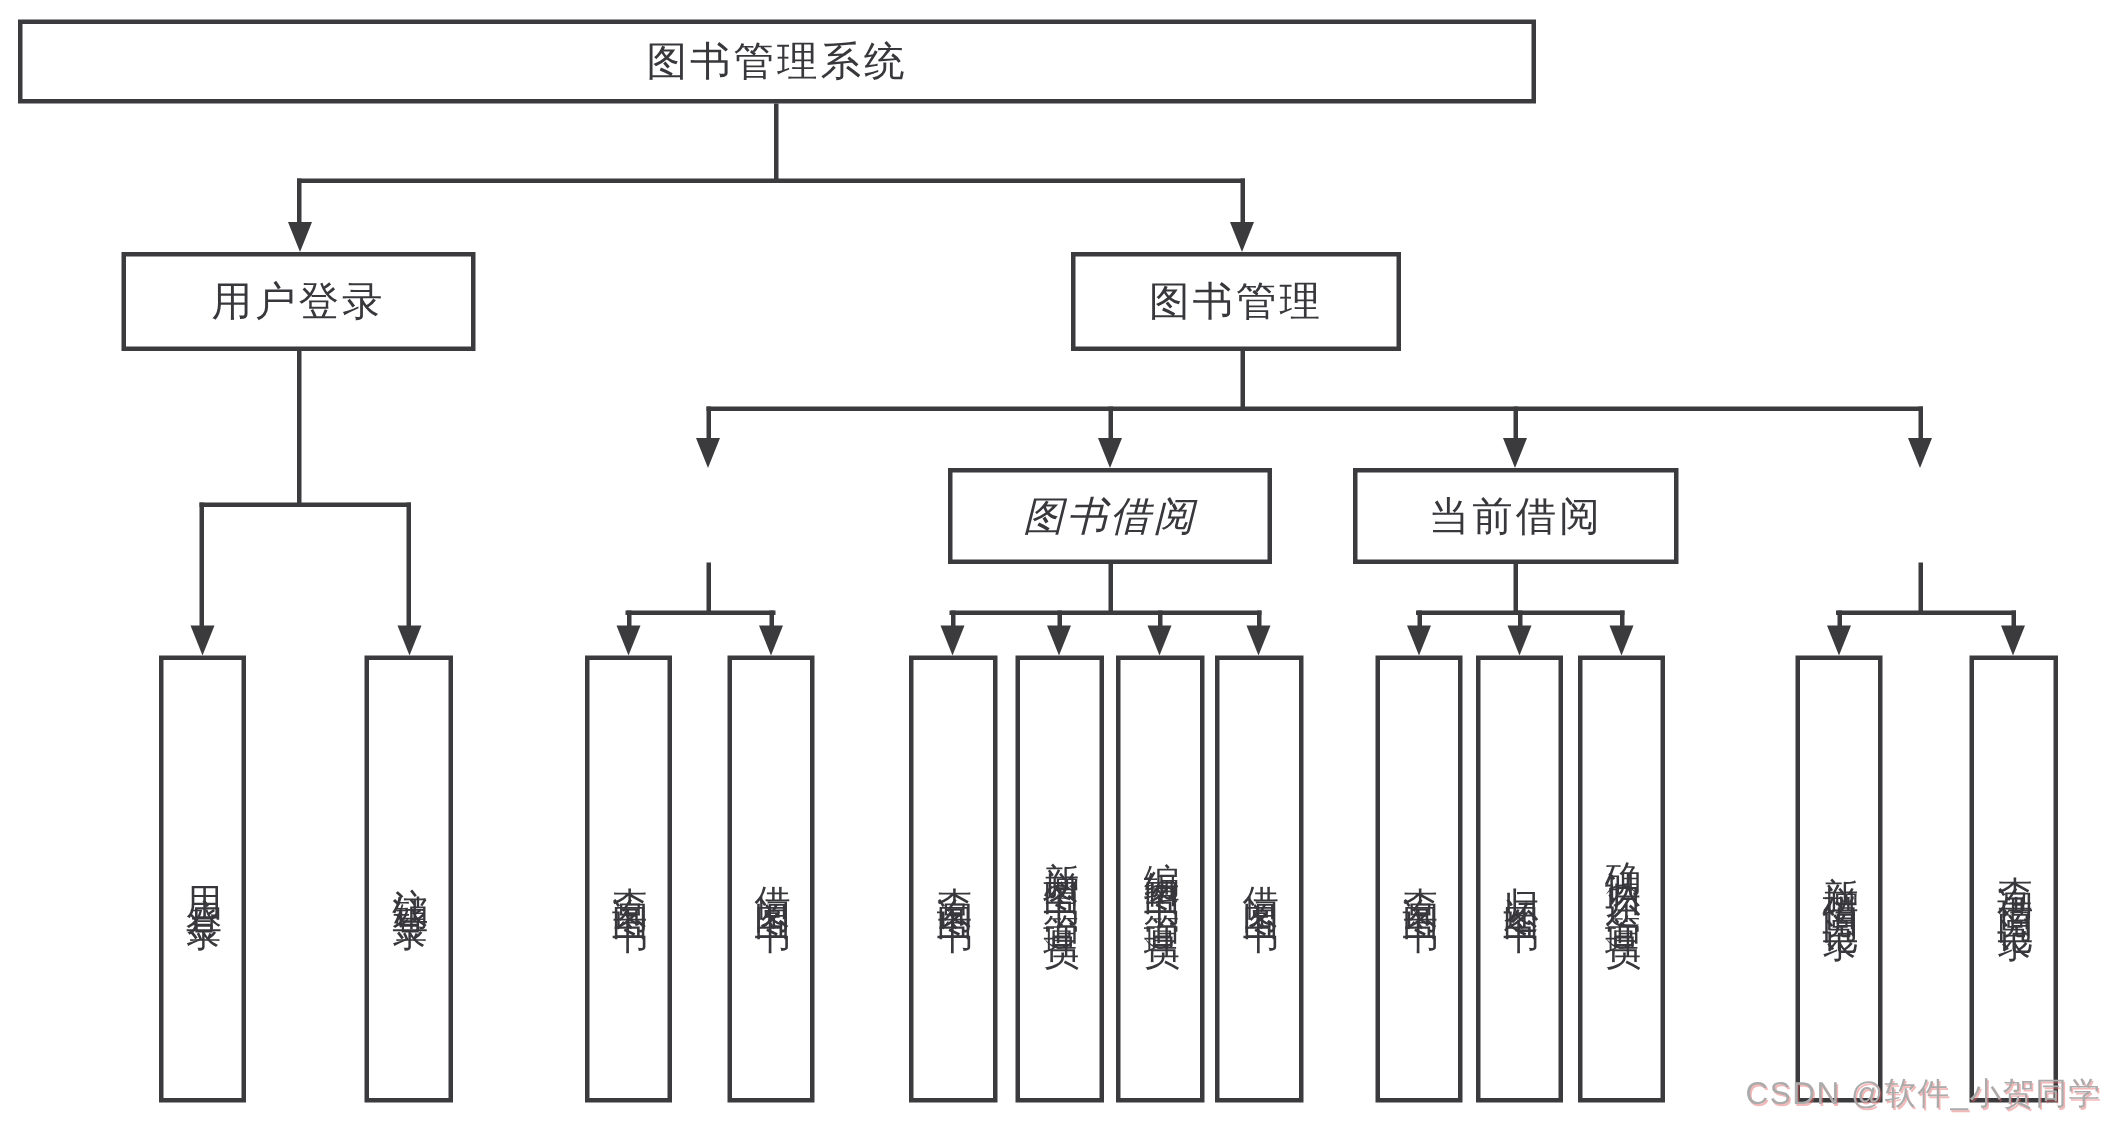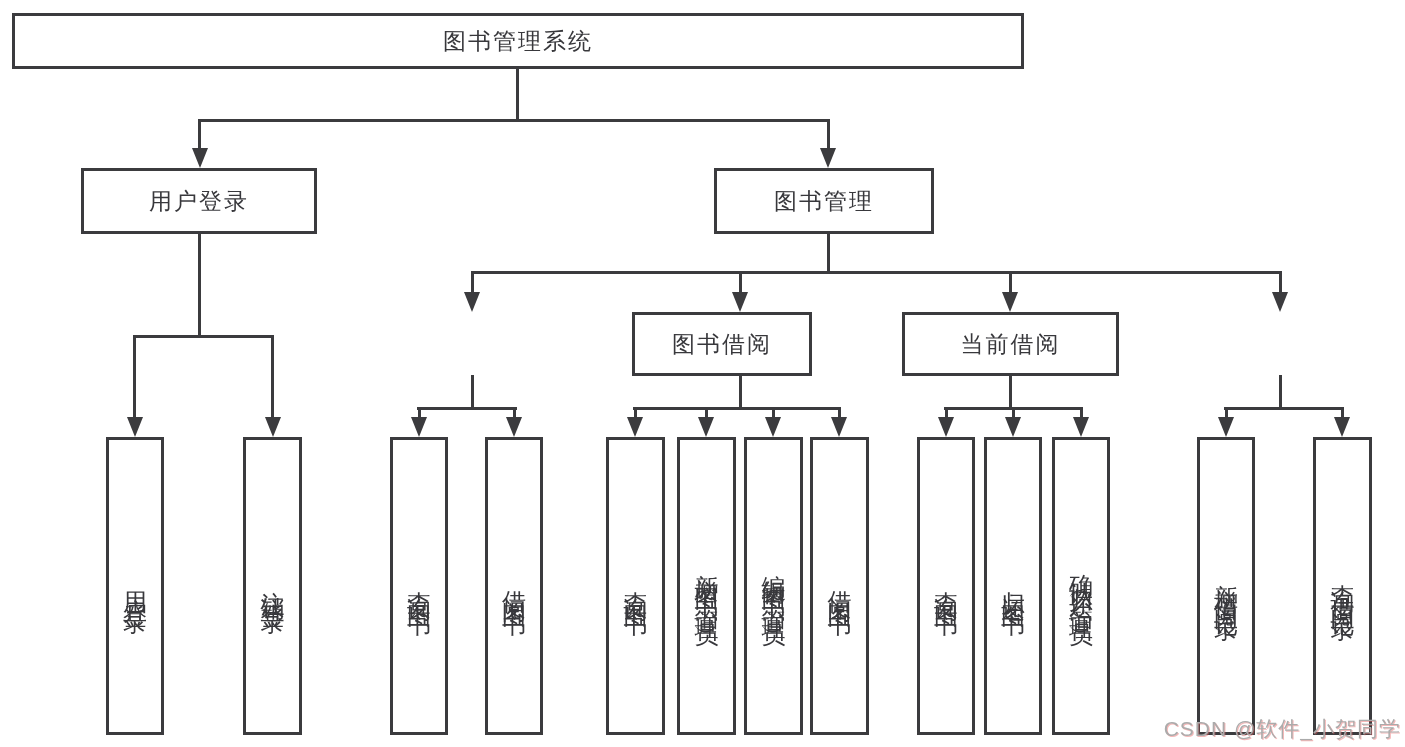--- a/index.html
+++ b/index.html
@@ -14,21 +14,21 @@
   .box {
     position: absolute;
     box-sizing: border-box;
     border: 3px solid #3b3b3e;
     background: #ffffff;
     display: flex;
     align-items: center;
     justify-content: center;
     color: #38383c;
   }
-  .hbox { font-size: 23px; letter-spacing: 2px; white-space: nowrap; justify-content: center; }
+  .hbox { font-size: 27px; letter-spacing: 2px; white-space: nowrap; justify-content: center; }
   .vbox {
     writing-mode: vertical-rl;
     text-orientation: mixed;
     font-size: 24px;
     letter-spacing: 7px;
     line-height: 1;
   }
   .vbox span { display: block; }
   .line { position: absolute; background: #3b3b3e; }
   .arrow {
@@ -60,21 +60,21 @@
     <span>图书管理系统</span>
   </div>
 
   <div class="box hbox" style="left:81px; top:168px; width:236px; height:66px;">
     <span>用户登录</span>
   </div>
   <div class="box hbox" style="left:714px; top:168px; width:220px; height:66px;">
     <span>图书管理</span>
   </div>
 
-  <div class="box hbox" style="left:632px; top:312px; width:180px; height:64px;">
+  <div class="box hbox" style="left:632px; top:312px; width:216px; height:64px;font-style:italic;">
     <span>图书借阅</span>
   </div>
   <div class="box hbox" style="left:902px; top:312px; width:217px; height:64px;">
     <span>当前借阅</span>
   </div>
 
   <div class="box vbox" style="left:106px; top:437px; width:58px; height:298px;">
     <span>用户登录</span>
   </div>
   <div class="box vbox" style="left:243px; top:437px; width:59px; height:298px;">

